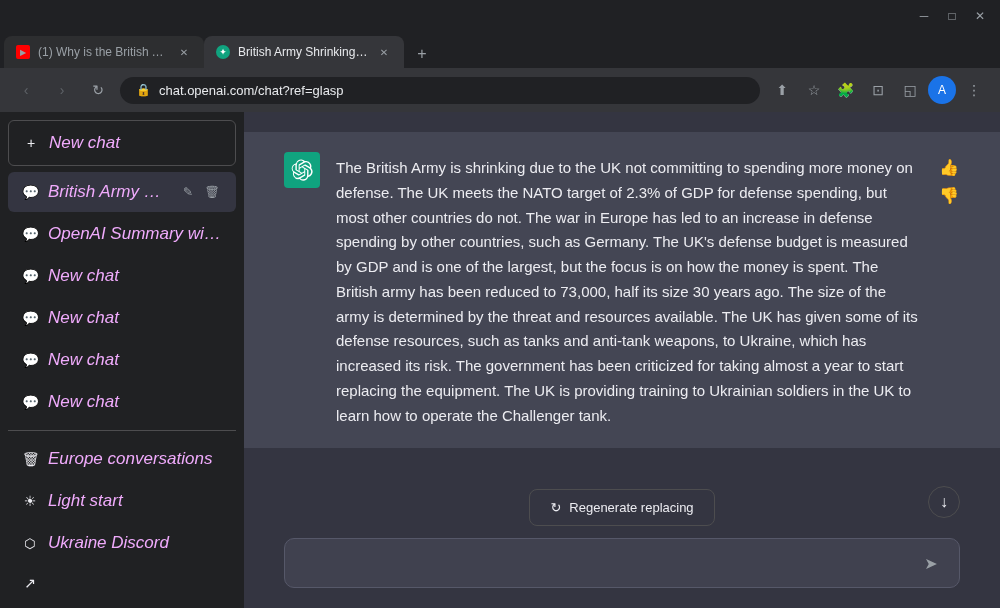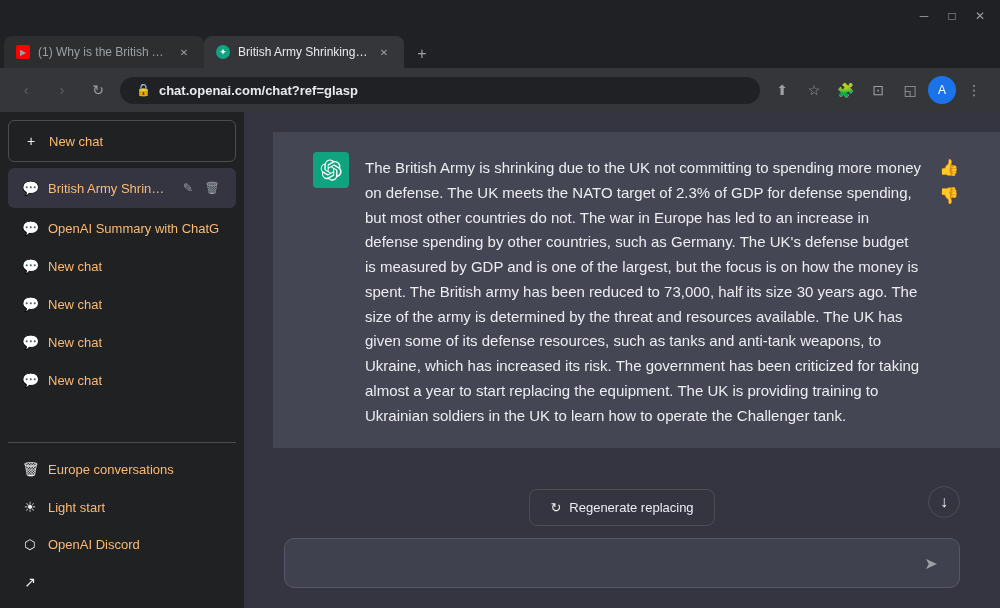--- a/index.html
+++ b/index.html
@@ -18,43 +18,43 @@
     .tab-favicon.openai { background: #10a37f; border-radius: 50%; display: flex; align-items: center; justify-content: center; font-size: 8px; }
     .tab-label { overflow: hidden; text-overflow: ellipsis; white-space: nowrap; font-size: 12px; }
     .tab-close { width: 16px; height: 16px; border-radius: 50%; display: flex; align-items: center; justify-content: center; font-size: 10px; color: #9aa0a6; flex-shrink: 0; }
     .new-tab-btn { width: 28px; height: 28px; display: flex; align-items: center; justify-content: center; color: #9aa0a6; font-size: 16px; cursor: pointer; border-radius: 50%; margin-left: 4px; }
 
     .address-bar { display: flex; align-items: center; gap: 8px; padding: 6px 12px; background: #35363a; margin: 0; height: 44px; }
     .nav-btn { width: 28px; height: 28px; display: flex; align-items: center; justify-content: center; color: #9aa0a6; font-size: 14px; cursor: pointer; border-radius: 50%; flex-shrink: 0; }
     .nav-btn.disabled { color: #5f6368; cursor: default; }
     .url-field { flex: 1; background: #202124; border-radius: 20px; padding: 6px 16px; display: flex; align-items: center; gap: 8px; }
     .url-lock { color: #9aa0a6; font-size: 12px; }
-    .url-text { font-size: 13px; color: #e8eaed; font-weight: bold; }
+    .url-text { font-size: 13px; color: #e8eaed; }
     .addr-actions { display: flex; align-items: center; gap: 4px; }
     .addr-btn { width: 28px; height: 28px; display: flex; align-items: center; justify-content: center; color: #9aa0a6; font-size: 14px; cursor: pointer; border-radius: 50%; }
     .profile-btn { width: 28px; height: 28px; border-radius: 50%; background: #1a73e8; display: flex; align-items: center; justify-content: center; font-size: 12px; color: #fff; cursor: pointer; }
 
     
     .app-content { display: flex; flex: 1; overflow: hidden; }
 
     
     .sidebar { width: 244px; background: #202123; display: flex; flex-direction: column; flex-shrink: 0; padding: 8px; gap: 2px; }
     .sidebar-new-chat { display: flex; align-items: center; gap: 10px; padding: 12px 14px; border-radius: 6px; border: 1px solid #4d4d4f; cursor: pointer; margin-bottom: 4px; }
     .sidebar-item { display: flex; align-items: center; gap: 10px; padding: 10px 14px; border-radius: 6px; cursor: pointer; position: relative; }
     .sidebar-item.active { background: #343541; }
     .sidebar-icon { font-size: 14px; color: #ececf1; flex-shrink: 0; width: 16px; text-align: center; }
-    .sidebar-label { font-size: 13px; color: #fdba74; flex: 1; overflow: hidden; text-overflow: ellipsis; white-space: nowrap; }
+    .sidebar-label { font-size: 17px; color: #f0abfc; flex: 1; overflow: hidden; text-overflow: ellipsis; white-space: nowrap; font-style: italic; }
     .sidebar-item-actions { display: flex; gap: 4px; }
     .sidebar-action-btn { width: 20px; height: 20px; display: flex; align-items: center; justify-content: center; color: #9aa0a6; font-size: 12px; cursor: pointer; border-radius: 3px; }
     .sidebar-divider { height: 1px; background: #4d4d4f; margin: 6px 0; }
     .sidebar-bottom { margin-top: auto; display: flex; flex-direction: column; gap: 2px; }
 
     
     .main { flex: 1; background: #343541; display: flex; flex-direction: column; position: relative; }
-    .chat-area { flex: 1; overflow-y: auto; padding: 20px 0; display: flex; flex-direction: column; margin-left: 29px; }
+    .chat-area { flex: 1; overflow-y: auto; padding: 20px 0; display: flex; flex-direction: column; }
     .message-row { display: flex; gap: 16px; padding: 20px 40px; }
     .message-row.assistant { background: #444654; }
     .avatar { width: 36px; height: 36px; border-radius: 4px; flex-shrink: 0; display: flex; align-items: center; justify-content: center; }
     .avatar.openai-avatar { background: #10a37f; }
     .avatar svg { width: 22px; height: 22px; fill: white; }
     .message-content { flex: 1; color: #ececf1; font-size: 15px; line-height: 1.65; padding-top: 4px; }
     .message-actions { display: flex; flex-direction: column; gap: 6px; margin-top: 4px; }
     .msg-action-btn { width: 22px; height: 22px; display: flex; align-items: center; justify-content: center; color: #9aa0a6; font-size: 16px; cursor: pointer; border-radius: 3px; }
 
     
@@ -164,21 +164,21 @@
         <span class="sidebar-label">Europe conversations</span>
       </div>
 
       <div class="sidebar-item">
         <span class="sidebar-icon">☀</span>
         <span class="sidebar-label">Light start</span>
       </div>
 
       <div class="sidebar-item">
         <span class="sidebar-icon" style="font-size:13px;">⬡</span>
-        <span class="sidebar-label">OpenAI Discord</span>
+        <span class="sidebar-label">Ukraine Discord</span>
       </div>
 
       <div class="sidebar-item">
         <span class="sidebar-icon">↗</span>
       </div>
     </div>
   </div>
 
   <div class="main">
     <div class="chat-area">

